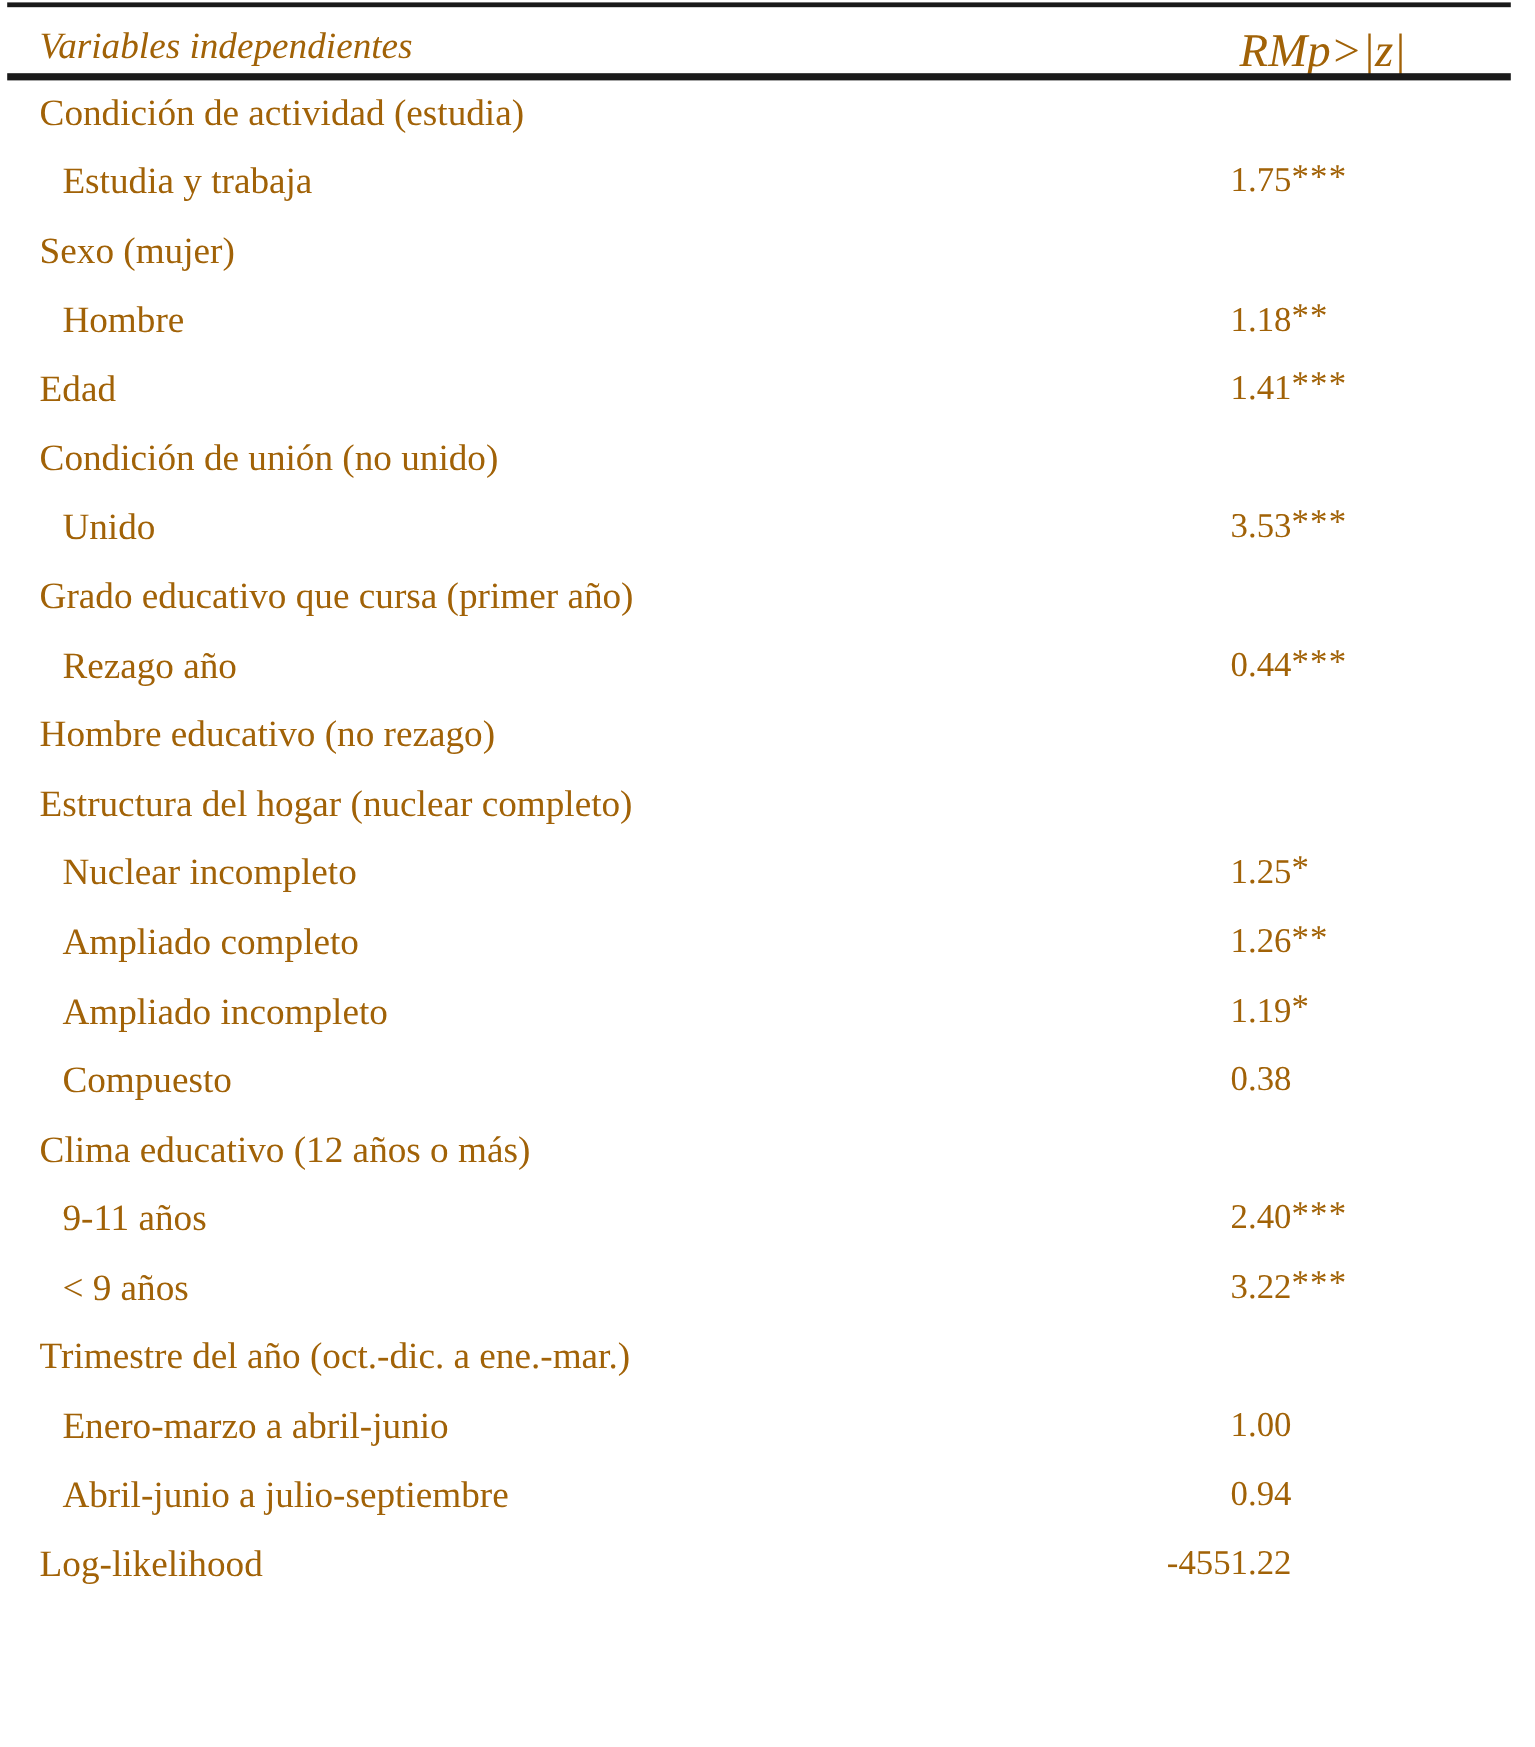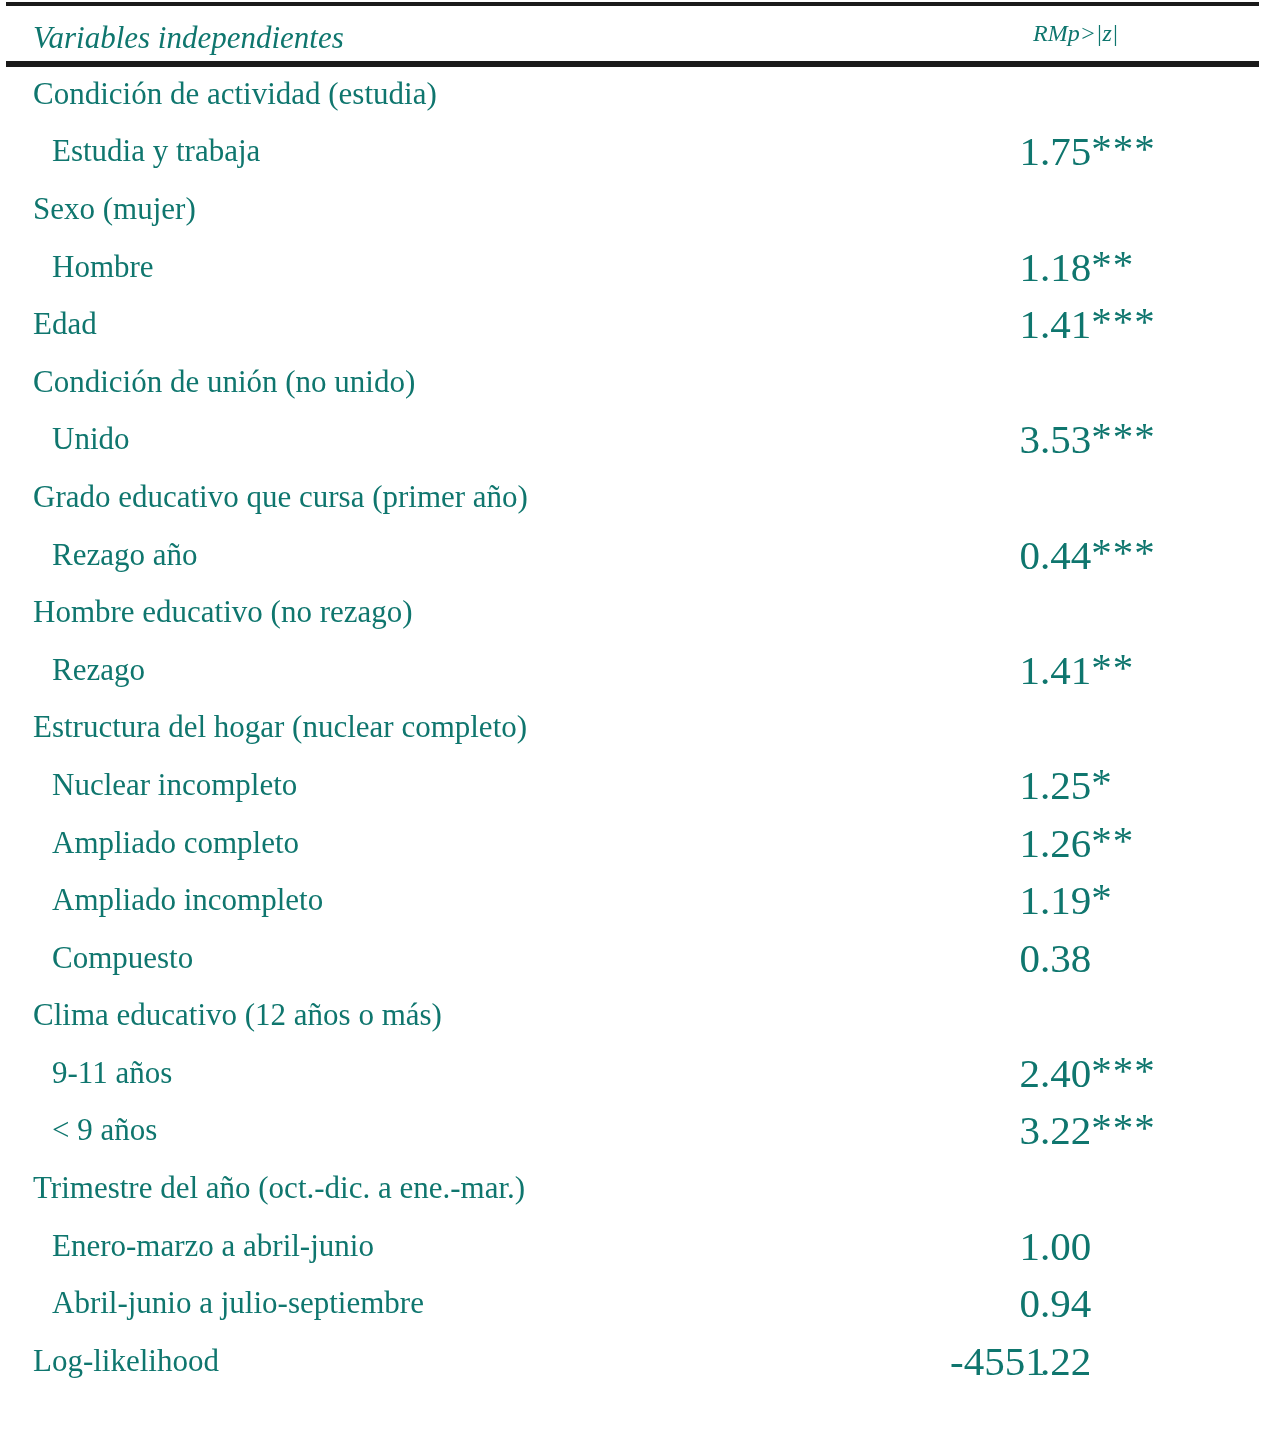--- a/index.html
+++ b/index.html
@@ -7,21 +7,21 @@
     padding: 0;
     background: #ffffff;
   }
   .sheet {
     position: relative;
     width: 1279px;
     height: 1456px;
     background: #ffffff;
     overflow: hidden;
     font-family: "Liberation Serif", "DejaVu Serif", serif;
-    color: #0f766e;
+    color: #a16207;
   }
   .toprule {
     position: absolute;
     left: 6px;
     top: 2px;
     width: 1253px;
     height: 4px;
     background: #1a1a1a;
   }
   .midrule {
@@ -37,21 +37,21 @@
     left: 33px;
     top: 20px;
     font-size: 31px;
     font-style: italic;
     white-space: nowrap;
   }
   .hdr-right {
     position: absolute;
     left: 1033px;
     top: 20px;
-    font-size: 24px;
+    font-size: 39px;
     font-style: italic;
     white-space: nowrap;
   }
   .rows {
     position: absolute;
     left: 0;
     top: 65px;
     width: 1229px;
   }
   .row {
@@ -66,21 +66,21 @@
     white-space: nowrap;
   }
   .label.ind {
     margin-left: 52px;
   }
   .value {
     position: absolute;
     left: 950px;
     top: 50%;
     transform: translateY(-50%);
-    font-size: 41px;
+    font-size: 29px;
     white-space: nowrap;
   }
   .vint {
     display: inline-block;
     width: 90px;
     text-align: right;
   }
   .vstars {
     position: relative;
     top: -3px;
@@ -130,24 +130,20 @@
       </div>
       <div class="row">
         <div class="label ind">Rezago año</div>
         <div class="value"><span class="vint">0</span><span class="vfrac">.44</span><span class="vstars">***</span></div>
       </div>
       <div class="row">
         <div class="label">Hombre educativo (no rezago)</div>
         <div class="value"></div>
       </div>
       <div class="row">
-        <div class="label ind">Rezago</div>
-        <div class="value"><span class="vint">1</span><span class="vfrac">.41</span><span class="vstars">**</span></div>
-      </div>
-      <div class="row">
         <div class="label">Estructura del hogar (nuclear completo)</div>
         <div class="value"></div>
       </div>
       <div class="row">
         <div class="label ind">Nuclear incompleto</div>
         <div class="value"><span class="vint">1</span><span class="vfrac">.25</span><span class="vstars">*</span></div>
       </div>
       <div class="row">
         <div class="label ind">Ampliado completo</div>
         <div class="value"><span class="vint">1</span><span class="vfrac">.26</span><span class="vstars">**</span></div>

